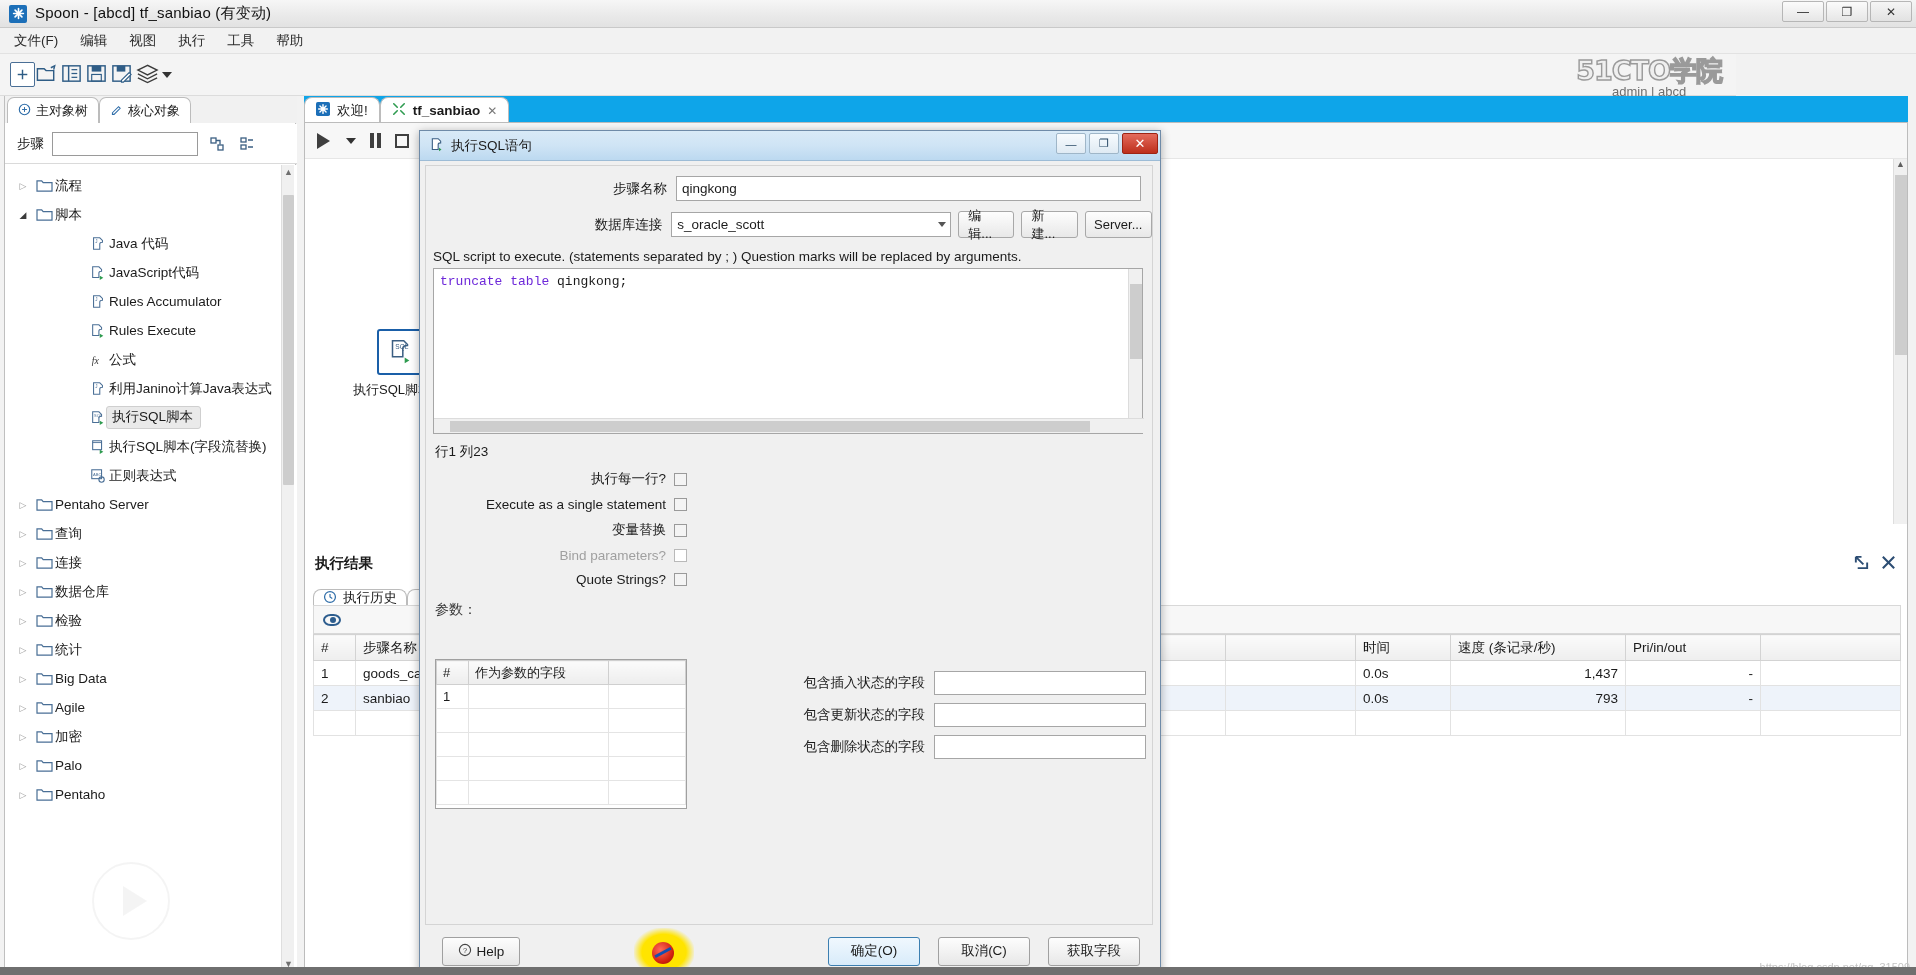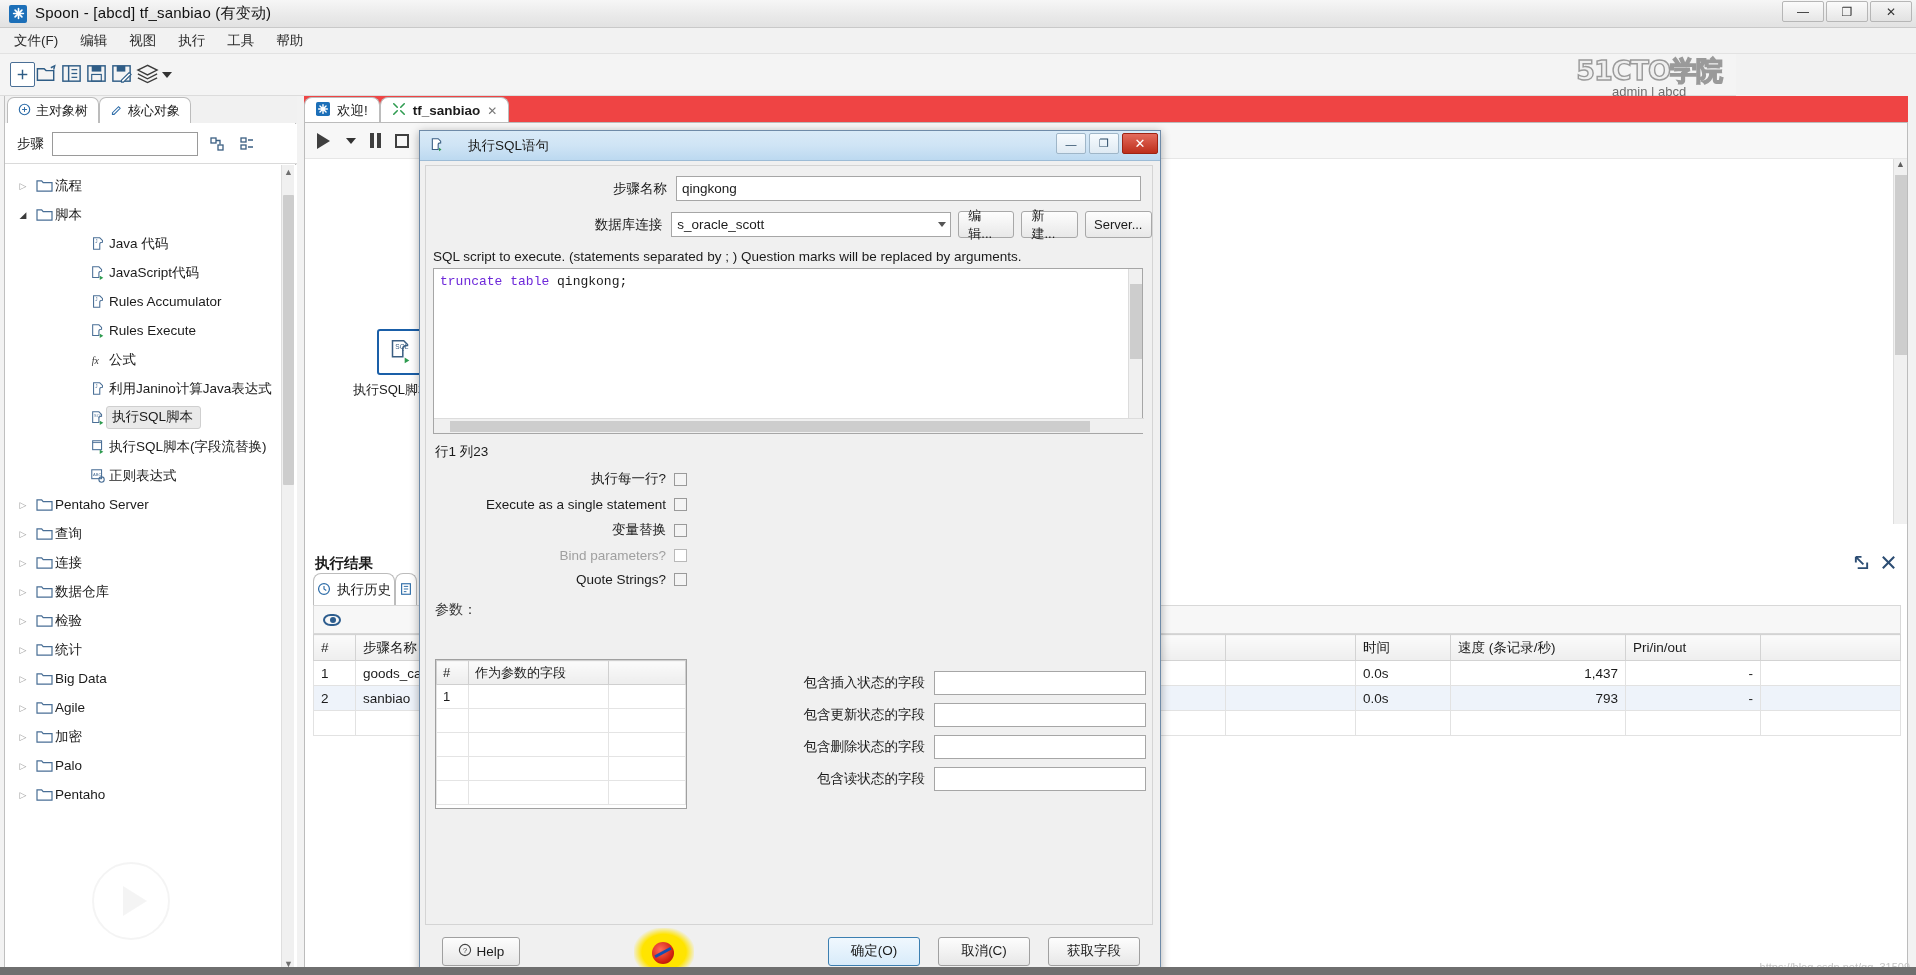--- a/index.html
+++ b/index.html
@@ -133,21 +133,21 @@
   .vscroll-lp .up, .vscroll-lp .dn { position:absolute; left:2px; font-size:9px; color:#6f6f6f;}
   .vscroll-lp .up { top: 2px; } .vscroll-lp .dn { bottom: 2px; }
 
   
   .workarea {
     position: absolute; left: 300px; top: 96px; width: 1612px; height: 875px;
     background: #f2f2f2;
   }
   .wa-tabs {
     position: absolute; left: 4px; top: 0; width: 1604px; height: 27px;
-    display: flex; align-items: flex-end; background: #ef4444;
+    display: flex; align-items: flex-end; background: #0ea5e9;
   }
   .wa-tab {
     height: 26px; padding: 0 11px; display: flex; align-items: center; gap: 7px;
     background: #fff; border: 1px solid #bcbcbc; border-bottom: none;
     border-top-left-radius: 8px; border-top-right-radius: 8px; font-size: 13.5px;
   }
   .wa-tab.active { font-weight: bold; }
   .canvas-wrap {
     position: absolute; left: 4px; top: 26px; width: 1604px; height: 452px;
     background: #fff; border: 1px solid #bcbcbc;
@@ -184,21 +184,21 @@
 
   
   .results {
     position: absolute; left: 4px; top: 452px; width: 1604px; height: 423px;
     background: #fff; border: 1px solid #bcbcbc; border-top: none;
   }
   .results-title { position: absolute; left: 10px; top: 6px; font-size: 14.5px; font-weight: bold; }
   .res-winbtns { position: absolute; right: 10px; top: 6px; display: flex; gap: 10px; align-items: center; color:#2c4d73;}
   .res-tabs { position: absolute; left: 8px; top: 30px; height: 28px; display: flex; align-items: flex-end; }
   .res-tab {
-    height: 33px; padding: 0 3px; display: flex; align-items: center; gap: 6px;
+    height: 17px; padding: 0 9px; display: flex; align-items: center; gap: 6px;
     background: #fff; border: 1px solid #bcbcbc; border-bottom: none;
     border-top-left-radius: 8px; border-top-right-radius: 8px; font-size: 13.5px;
   }
   .res-toolbar {
     position: absolute; left: 8px; top: 57px; width: 1588px; height: 29px;
     background: #f7f7f7; border: 1px solid #d8d8d8; display: flex; align-items: center; padding-left: 9px;
   }
   .eye { width: 18px; height: 12px; border-radius: 50%/60%; border: 2px solid #2d5d8e; position: relative; }
   .eye::after { content:""; position:absolute; left:5px; top:1px; width:6px; height:6px; background:#2d5d8e; border-radius:50%; }
   .grid { position: absolute; left: 8px; top: 86px; width: 1588px; height: 300px; }
@@ -215,21 +215,21 @@
   .modal {
     position: absolute; left: 419px; top: 130px; width: 742px; height: 845px;
     background: #f0f0f0; border: 1px solid #6f8ba8;
     box-shadow: 0 2px 9px rgba(0,0,0,.32);
   }
   .modal-title {
     height: 30px; background: linear-gradient(to bottom,#d9eaf7 0%, #cfe4f5 50%, #bcd9f0 100%);
     border-bottom: 1px solid #9dbcd6; display: flex; align-items: center; padding-left: 9px;
     position: relative;
   }
-  .modal-title .mt-text { font-size: 13.5px; margin-left: 24px; }
+  .modal-title .mt-text { font-size: 13.5px; margin-left: 7px; }
   .modal-wb { position: absolute; right: 2px; top: 2px; display: flex; gap: 3px; }
   .mwb {
     width: 30px; height: 21px; border: 1px solid #9fb6c8; border-radius: 2px;
     background: linear-gradient(to bottom,#f7fbfe,#dfeaf3);
     display: flex; align-items: center; justify-content: center; font-size: 11px; color:#2a4a66;
   }
   .mwb.close { background: linear-gradient(to bottom,#e46b5c,#bd2f1c); border-color:#9d2414; color:#fff; width:36px; font-size:13px;}
   .modal-body { position: absolute; left: 0; top: 30px; width: 740px; height: 813px; background: #f0f0f0; }
   .inner-panel {
     position: absolute; left: 5px; top: 4px; width: 728px; height: 760px;
@@ -1026,24 +1026,20 @@
             <input class="sf-in" value="" style="">
           </div>
           <div class="sf-row">
             <span class="sf-lbl">包含更新状态的字段</span>
             <input class="sf-in" value="" style="">
           </div>
           <div class="sf-row">
             <span class="sf-lbl">包含删除状态的字段</span>
             <input class="sf-in" value="" style="">
           </div>
-          <div class="sf-row">
-            <span class="sf-lbl">包含读状态的字段</span>
-            <input class="sf-in" value="" style="">
-          </div>
         </div>
 
       </div>
 
       <div class="modal-buttons">
         <span class="btn help">
           <span>
             <svg width="14" height="14" viewBox="0 0 16 16">
                 <circle cx="8" cy="8" r="6.4" fill="none" stroke="#444" stroke-width="1.3"></circle>
                 <text x="5.6" y="11.4" font-size="8.5" fill="#444" font-family="sans-serif">?</text>

